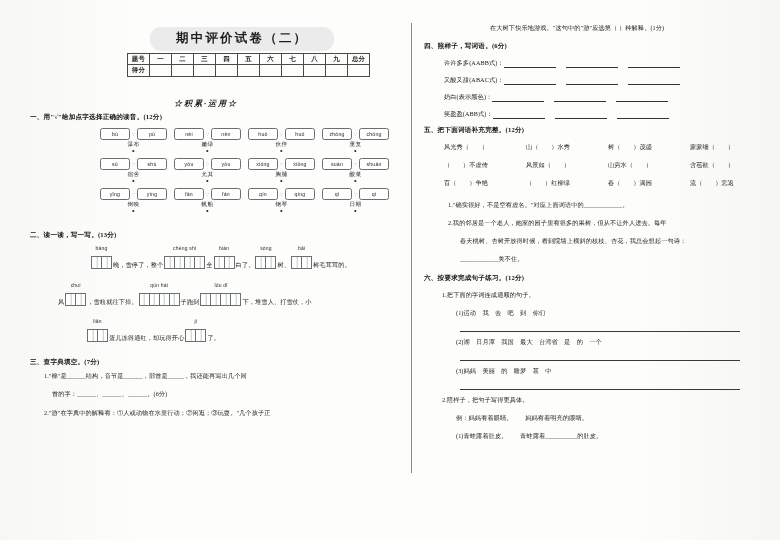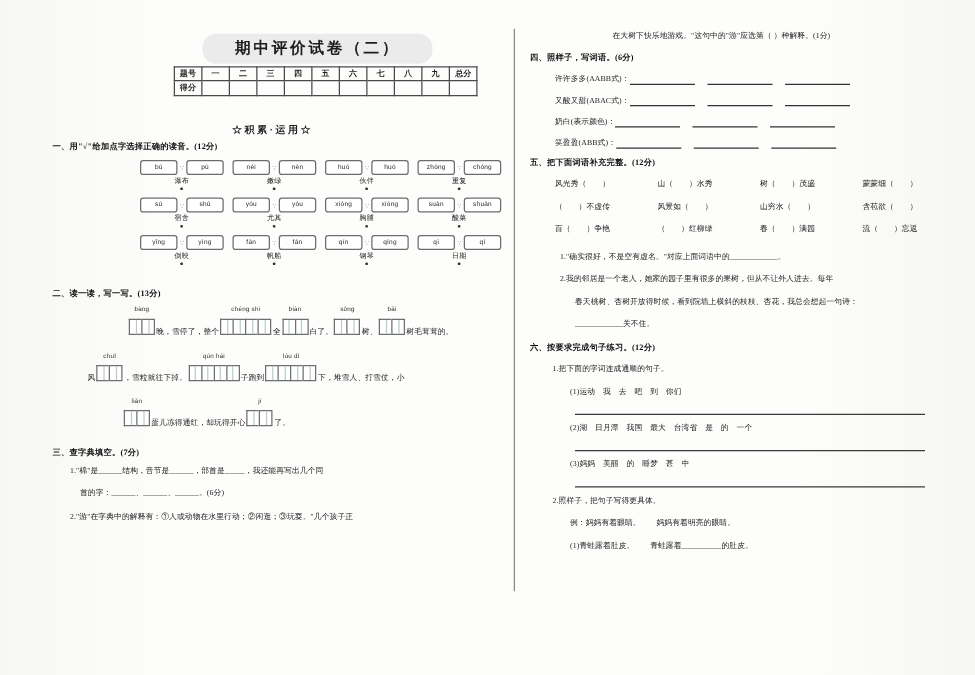--- a/index.html
+++ b/index.html
@@ -18,21 +18,21 @@
   
   .paper-tint{
     position:absolute;inset:0;
     background:linear-gradient(90deg,#f7f7f4 0%,#fdfdfc 18%,#fdfdfc 82%,#f6f6f3 100%);
     pointer-events:none;
   }
   .col{
     position:absolute;top:0;bottom:0;
     overflow:hidden;
   }
-  .col-left{left:12px;width:412px;}
+  .col-left{left:0;width:412px;}
   .col-right{left:412px;width:368px;}
   .divider{
     position:absolute;left:411px;top:23px;width:1px;height:450px;
     background:#8a8a8a;
   }
 
   
   .title-wrap{position:absolute;left:150px;top:27px;}
   .title-pill{
     display:inline-block;
@@ -177,21 +177,21 @@
         <td></td>
         <td></td>
         <td></td>
         <td></td>
         <td></td>
         <td></td>
       </tr>
     </tbody>
       </table>
 
-    <div class="banner" style="top:98px;">☆积累·运用☆</div>
+    <div class="banner" style="top:98px;font-style:italic;">☆积累·运用☆</div>
 
     <div class="q-head" style="left:30px;top:113px;">一、用"√"给加点字选择正确的读音。(12分)</div>
 
     <div id="pin-area">
         <div class="pin-group" style="position: absolute; left: 100px; top: 128px;">
           <div class="pin-boxes">
             <div class="pin-box">bù</div>
             <div class="pin-sep">∵</div>
             <div class="pin-box">pù</div>
           </div>

